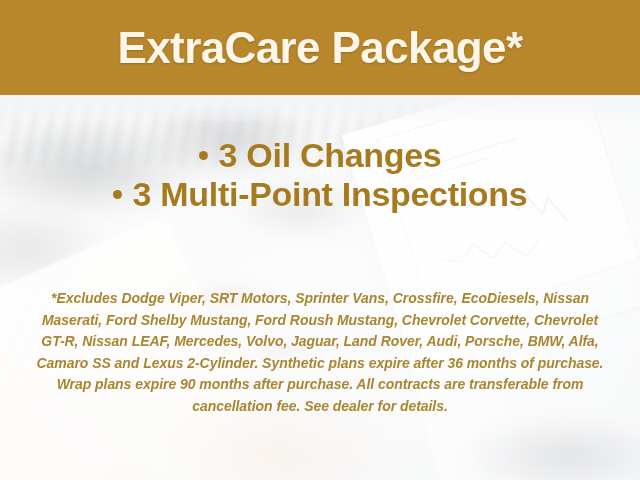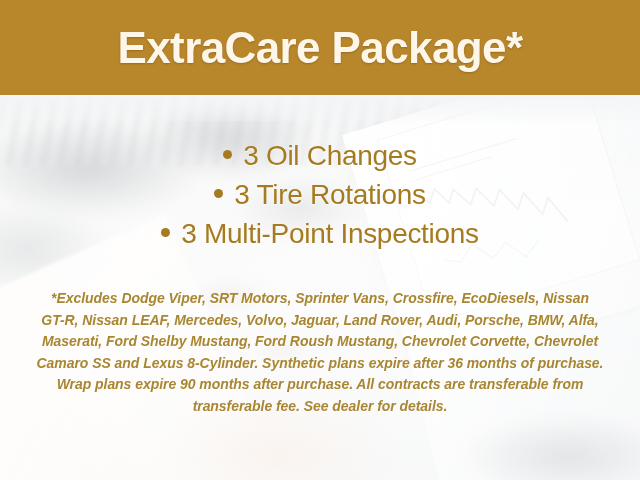--- a/index.html
+++ b/index.html
@@ -153,22 +153,22 @@
 
   
   #benefits {
     position: absolute;
     left: 0; top: 136px;
     width: 640px;
     text-align: center;
   }
   .benefit-row {
     color: #a67b20;
-    font-size: 28px;
-    font-weight: normal;
+    font-size: 34px;
+    font-weight: bold;
     line-height: 39px;
     letter-spacing: -0.3px;
     white-space: nowrap;
     text-shadow: 0 1px 1px rgba(255,255,255,0.85);
   }
   .benefit-bullet {
     display: inline-block;
     width: 9px; height: 9px;
     border-radius: 50%;
     background: #a67b20;
@@ -222,29 +222,26 @@
 
   <div id="header-band">
     <div id="header-title">ExtraCare Package*</div>
   </div>
 
   <div id="benefits">
     <div class="benefit-row">
       <span class="benefit-bullet"></span><span>3 Oil Changes</span>
     </div>
     <div class="benefit-row">
-      <span class="benefit-bullet"></span><span>3 Tire Rotations</span>
-    </div>
-    <div class="benefit-row">
       <span class="benefit-bullet"></span><span>3 Multi-Point Inspections</span>
     </div>
   </div>
 
   <div id="fineprint">
     <div class="fp-line">*Excludes Dodge Viper, SRT Motors, Sprinter Vans, Crossfire, EcoDiesels, Nissan</div>
+    <div class="fp-line">Maserati, Ford Shelby Mustang, Ford Roush Mustang, Chevrolet Corvette, Chevrolet</div>
     <div class="fp-line">GT-R, Nissan LEAF, Mercedes, Volvo, Jaguar, Land Rover, Audi, Porsche, BMW, Alfa,</div>
-    <div class="fp-line">Maserati, Ford Shelby Mustang, Ford Roush Mustang, Chevrolet Corvette, Chevrolet</div>
-    <div class="fp-line">Camaro SS and Lexus 8-Cylinder. Synthetic plans expire after 36 months of purchase.</div>
+    <div class="fp-line">Camaro SS and Lexus 2-Cylinder. Synthetic plans expire after 36 months of purchase.</div>
     <div class="fp-line">Wrap plans expire 90 months after purchase. All contracts are transferable from</div>
-    <div class="fp-line">transferable fee. See dealer for details.</div>
+    <div class="fp-line">cancellation fee. See dealer for details.</div>
   </div>
 
 </div>
 
 </body></html>

